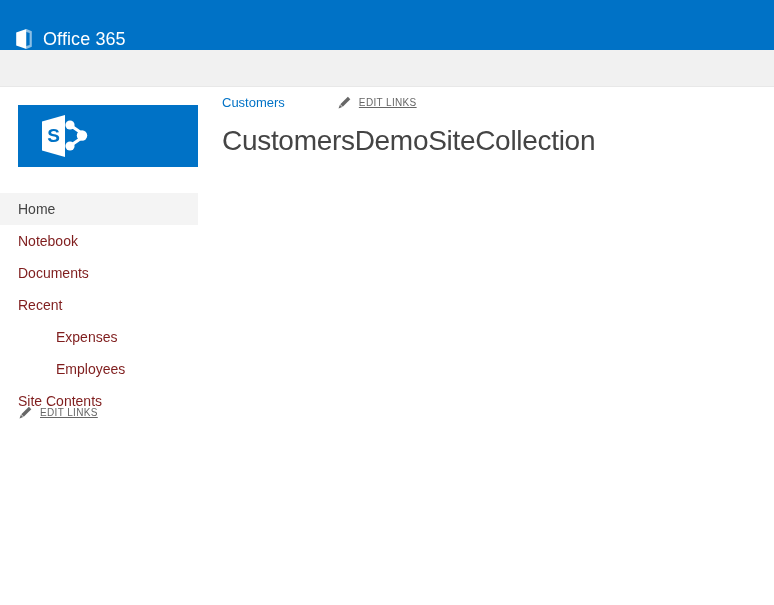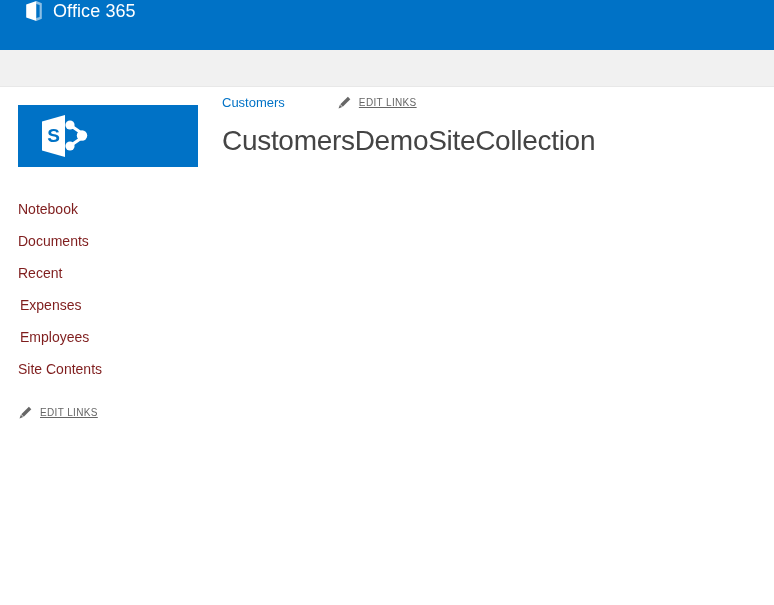--- a/index.html
+++ b/index.html
@@ -23,22 +23,22 @@
     left: 0;
     top: 0;
     width: 774px;
     height: 50px;
     background: #0072c6;
     display: flex;
     align-items: center;
   }
   .suite-brand {
     display: flex;
-    align-items: flex-start;
-    padding-left: 24px;
+    align-items: flex-end;
+    padding-left: 14px;
     height: 50px;
     cursor: pointer;
   }
   .office-logo {
     width: 20px;
     height: 22px;
     margin-right: 9px;
     display: block;
   }
   .suite-brand-text {
@@ -109,21 +109,21 @@
     padding-left: 18px;
     box-sizing: border-box;
     cursor: pointer;
     white-space: nowrap;
   }
   .ql-item.selected {
     background: #f4f4f4;
     color: #444444;
   }
   .ql-item.child {
-    padding-left: 20px;
+    padding-left: 56px;
   }
 
   .ql-editlinks {
     position: absolute;
     left: 18px;
     top: 402px;
     display: flex;
     align-items: center;
     cursor: pointer;
     height: 20px;
@@ -214,20 +214,21 @@
     <text x="17.5" y="29" font-family="Liberation Sans, sans-serif" font-size="19" font-weight="bold" fill="#0072c6" text-anchor="middle">S</text>
     <path d="M34 12 L44 19" stroke="#ffffff" stroke-width="3.2" fill="none"></path>
     <path d="M34 33 L44 26" stroke="#ffffff" stroke-width="3.2" fill="none"></path>
     <circle cx="34" cy="12" r="4.6" fill="#ffffff"></circle>
     <circle cx="34" cy="33" r="4.6" fill="#ffffff"></circle>
     <circle cx="46" cy="22.5" r="5.2" fill="#ffffff"></circle>
   </svg>
 </div>
 
 <nav class="quicklaunch">
+  <a class="ql-item selected">Home</a>
   <a class="ql-item">Notebook</a>
   <a class="ql-item">Documents</a>
   <a class="ql-item">Recent</a>
   <a class="ql-item child">Expenses</a>
   <a class="ql-item child">Employees</a>
   <a class="ql-item">Site Contents</a>
 </nav>
 
 <div class="ql-editlinks">
   <svg class="pencil" viewBox="0 0 16 16">

